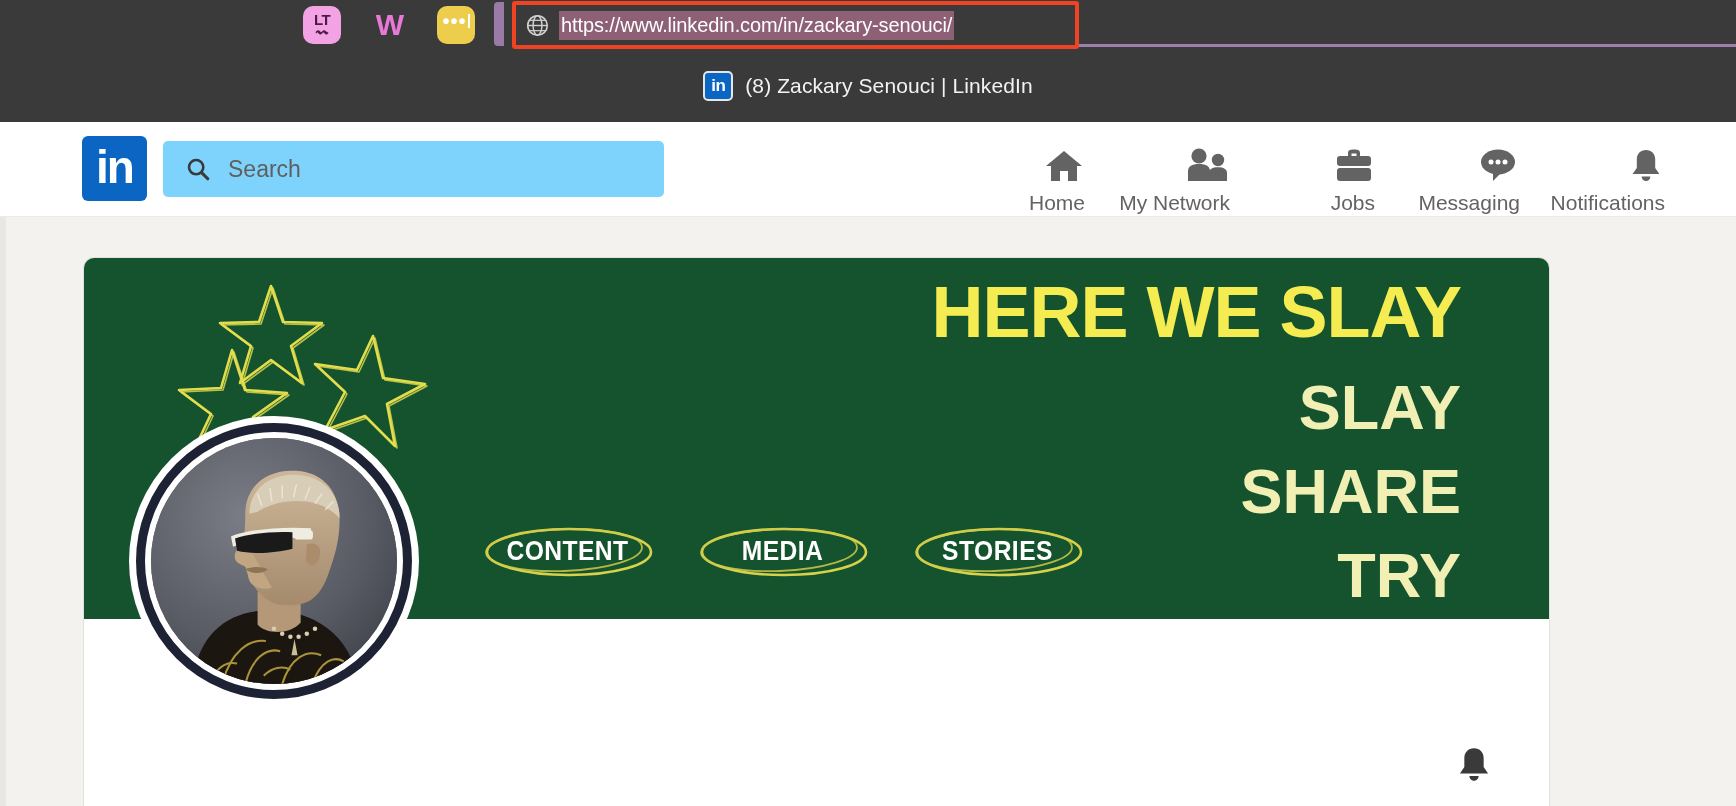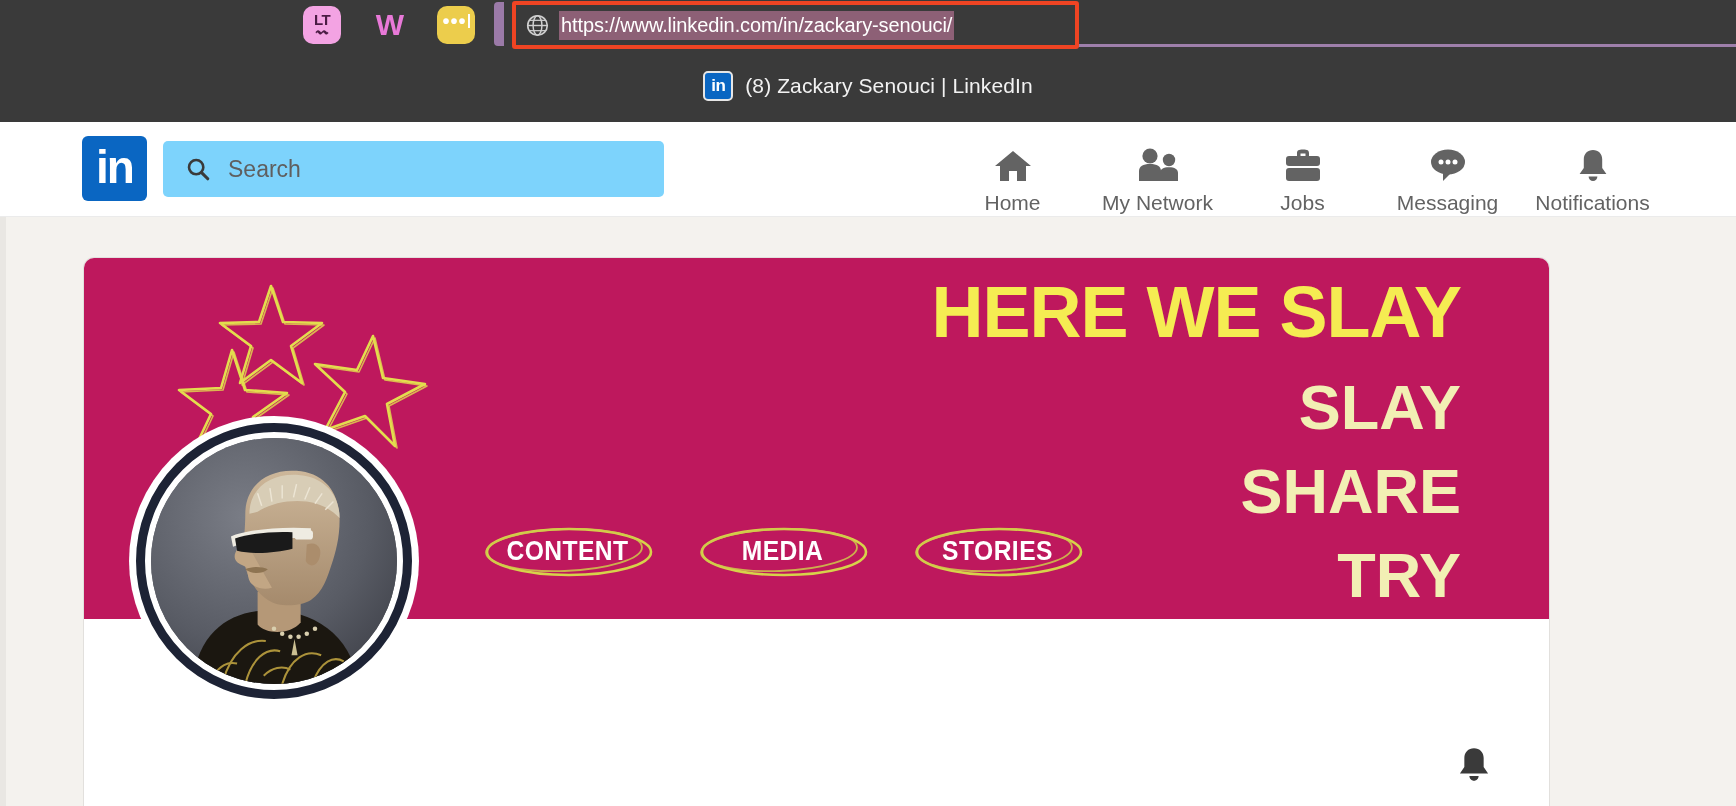--- a/index.html
+++ b/index.html
@@ -152,21 +152,21 @@
     color: #5f5f5f;
   }
 
   .li-navitems {
     position: absolute; left: 940px; top: 10px;
     height: 85px;
     display: flex; align-items: flex-start;
   }
   .nav-item {
     width: 145px;
-    display: flex; flex-direction: column; align-items: center;
+    display: flex; flex-direction: column; align-items: flex-end;
     padding-top: 13px;
     cursor: pointer;
   }
   .nav-item .ni-icon { height: 42px; display:flex; align-items:center; }
   .nav-item .ni-label {
     margin-top: 4px;
     font-size: 21px;
     color: #636363;
     white-space: nowrap;
   }
@@ -181,21 +181,21 @@
     position: absolute; left: 84px; top: 41px;
     width: 1465px; height: 560px;
     background: #ffffff;
     border-radius: 10px;
     overflow: hidden;
     box-shadow: 0 0 0 1px rgba(0,0,0,0.07);
   }
   .banner {
     position: relative;
     width: 100%; height: 361px;
-    background: #be185d;
+    background: #14532d;
     overflow: hidden;
   }
   
   .slay-headline {
     position: absolute; right: 88px; top: 18px;
     font-size: 72px; font-weight: 900;
     color: #f5ec52;
     letter-spacing: -1px;
     line-height: 1;
     white-space: nowrap;

